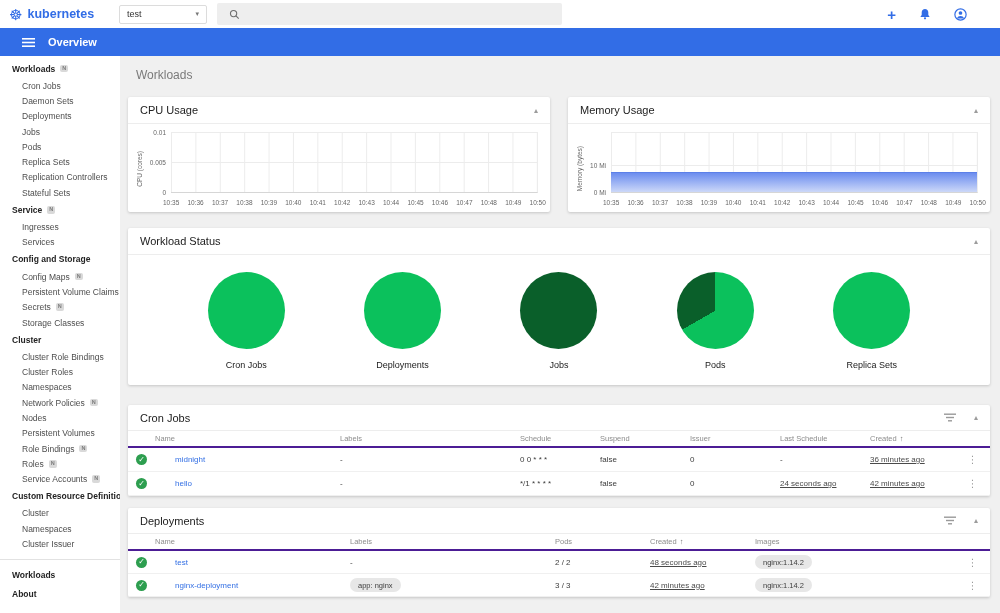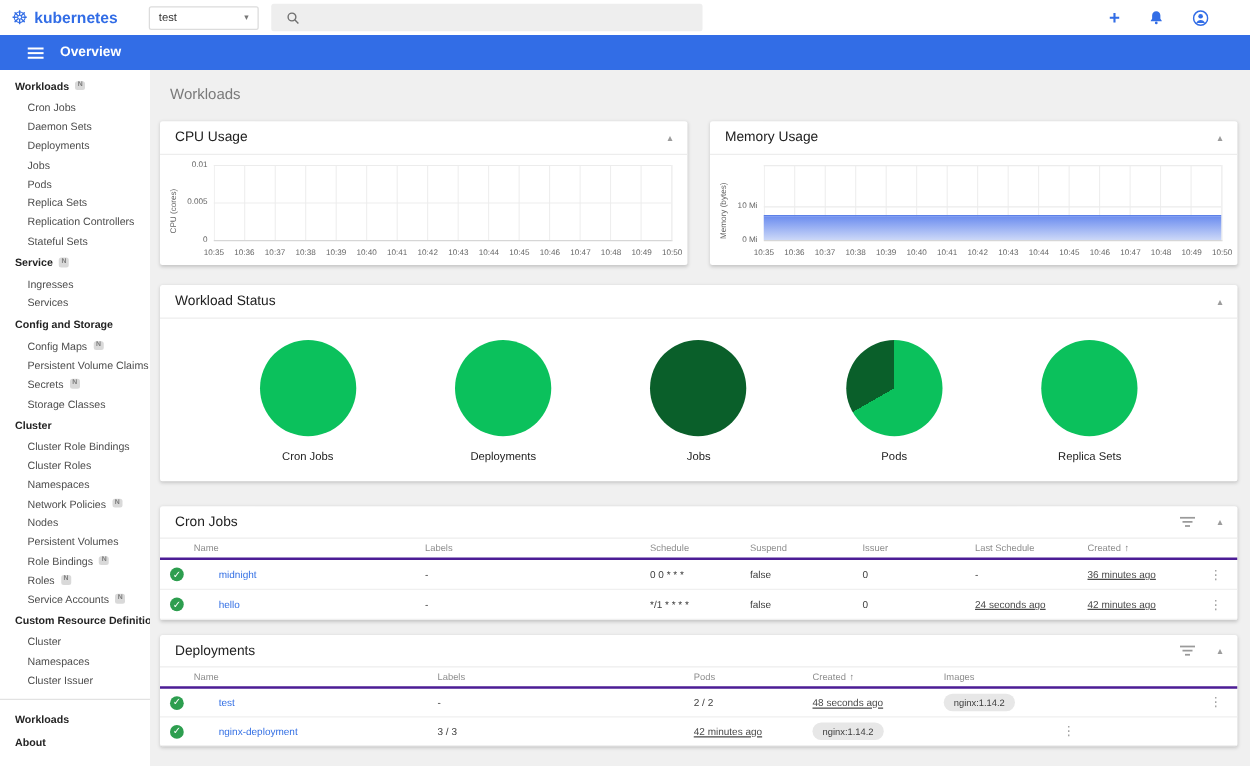--- a/index.html
+++ b/index.html
@@ -544,20 +544,21 @@
           <span class="link">test</span>
           <span>-</span>
           <span>2 / 2</span>
           <span class="tt-underline">48 seconds ago</span>
           <span><span class="chip">nginx:1.14.2</span></span>
           <span class="kebab">⋮</span>
         </div>
         <div class="trow dep-row dep-grid">
           <span class="check">✓</span>
           <span class="link">nginx-deployment</span>
+          <span><span class="chip">app: nginx</span></span>
           <span>3 / 3</span>
           <span class="tt-underline">42 minutes ago</span>
           <span><span class="chip">nginx:1.14.2</span></span>
           <span class="kebab">⋮</span>
         </div>
       </div>
 
     </div>
   </div>
 </div>

